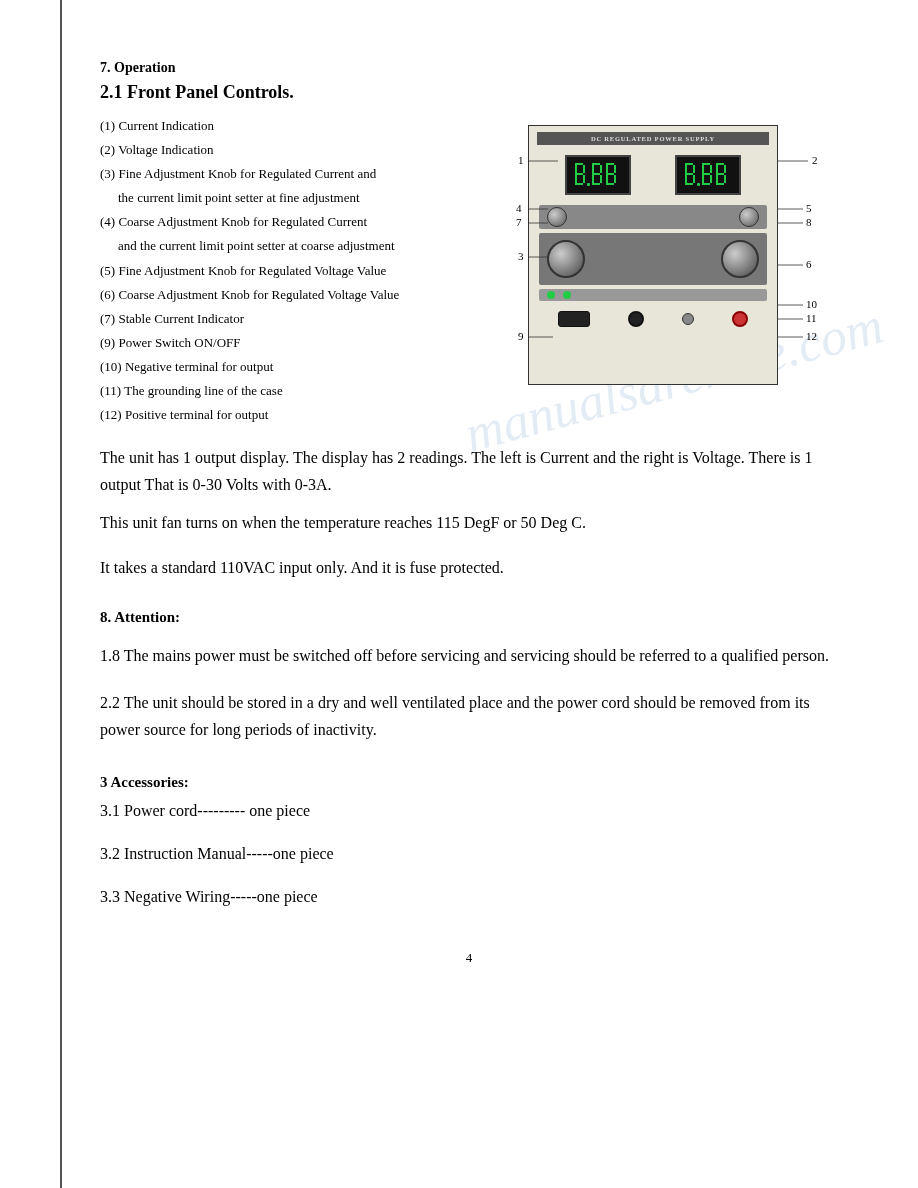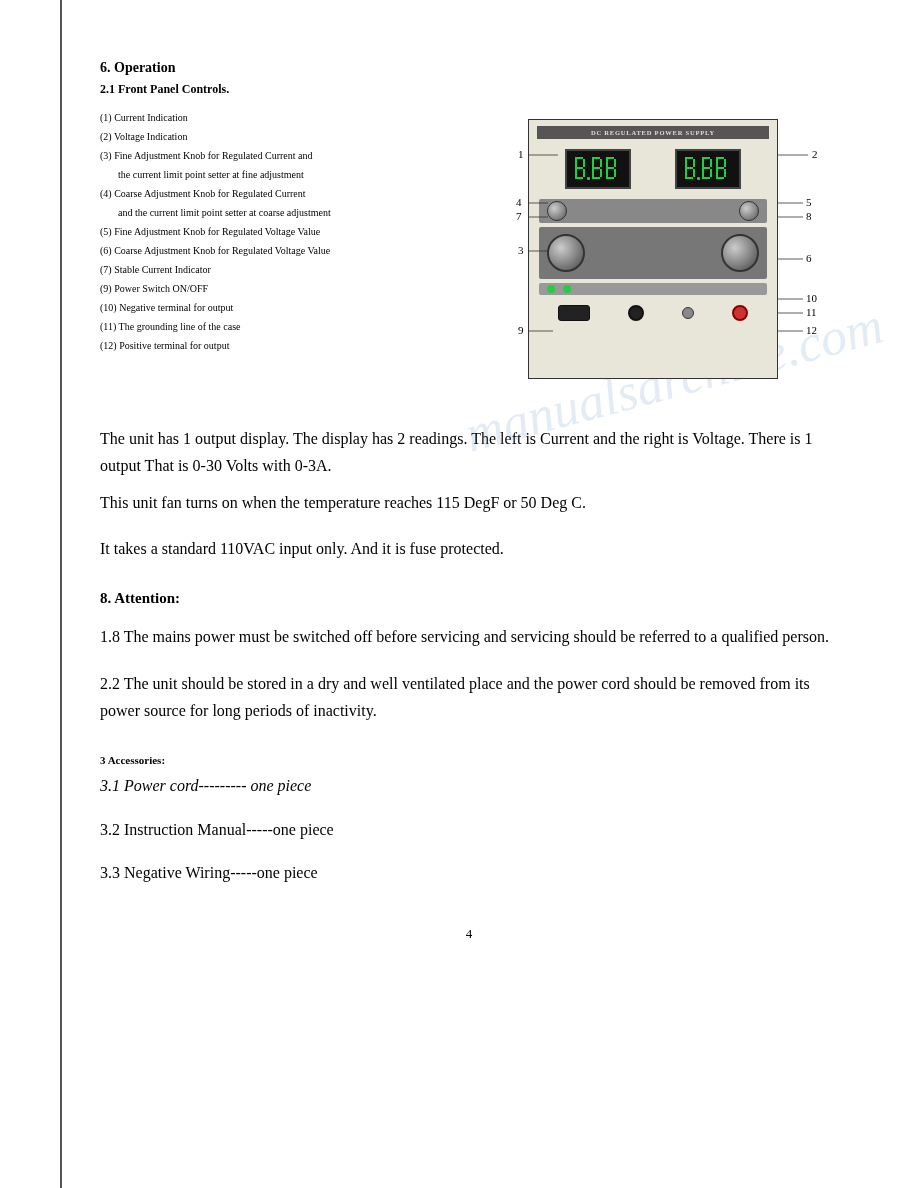--- a/index.html
+++ b/index.html
@@ -31,34 +31,34 @@
       background: #555;
     }
 
     .section-heading {
       font-size: 14px;
       font-weight: bold;
       margin-bottom: 6px;
     }
 
     .sub-heading {
-      font-size: 12px;
+      font-size: 18px;
       font-weight: bold;
       margin-bottom: 12px;
     }
 
     .content-area {
       display: flex;
       gap: 20px;
       margin-bottom: 16px;
     }
 
     .left-list {
       flex: 1;
-      font-size: 10px;
+      font-size: 13px;
       line-height: 1.7;
     }
 
     .left-list p {
       margin-bottom: 2px;
     }
 
     
     .diag-container {
       position: relative;
@@ -101,21 +101,21 @@
     }
   </style>
 </head>
 <body>
 
 <div class="page">
   <div class="left-border"></div>
 
   <div class="watermark">manualsarchive.com</div>
 
-  <p class="section-heading">6. Operation</p>
+  <p class="section-heading">7. Operation</p>
   <p class="sub-heading">2.1 Front Panel Controls.</p>
 
   <div class="content-area">
 
     <div class="left-list">
       <p>(1) Current Indication</p>
       <p>(2) Voltage Indication</p>
       <p>(3) Fine Adjustment Knob for Regulated Current and</p>
       <p style="padding-left: 18px;">the current limit point setter at fine adjustment</p>
       <p>(4) Coarse Adjustment Knob for Regulated Current</p>
@@ -274,21 +274,21 @@
     <p class="description-text" style="margin-top:18px;">It takes a standard 110VAC input only. And it is fuse protected.</p>
   </div>
 
   <div class="section2">
     <p class="section-heading" style="font-size:15px;">8. Attention:</p>
     <p class="description-text">1.8 The mains power must be switched off before servicing and servicing should be referred to a qualified person.</p>
     <p class="description-text" style="margin-top:20px;">2.2 The unit should be stored in a dry and well ventilated place and the power cord should be removed from its power source for long periods of inactivity.</p>
   </div>
 
   <div class="accessories-section" style="margin-top:30px;">
-    <p class="section-heading" style="font-size:11px;">3 Accessories:</p>
-    <p class="description-text" style="margin-top:6px;font-style:italic;">3.1 Power cord--------- one piece</p>
+    <p class="section-heading" style="font-size:15px;">3 Accessories:</p>
+    <p class="description-text" style="margin-top:6px;">3.1 Power cord--------- one piece</p>
     <p class="description-text">3.2 Instruction Manual-----one piece</p>
     <p class="description-text">3.3 Negative Wiring-----one piece</p>
   </div>
 
   <div class="page-number">4</div>
 
 </div>
 
 </body></html>

